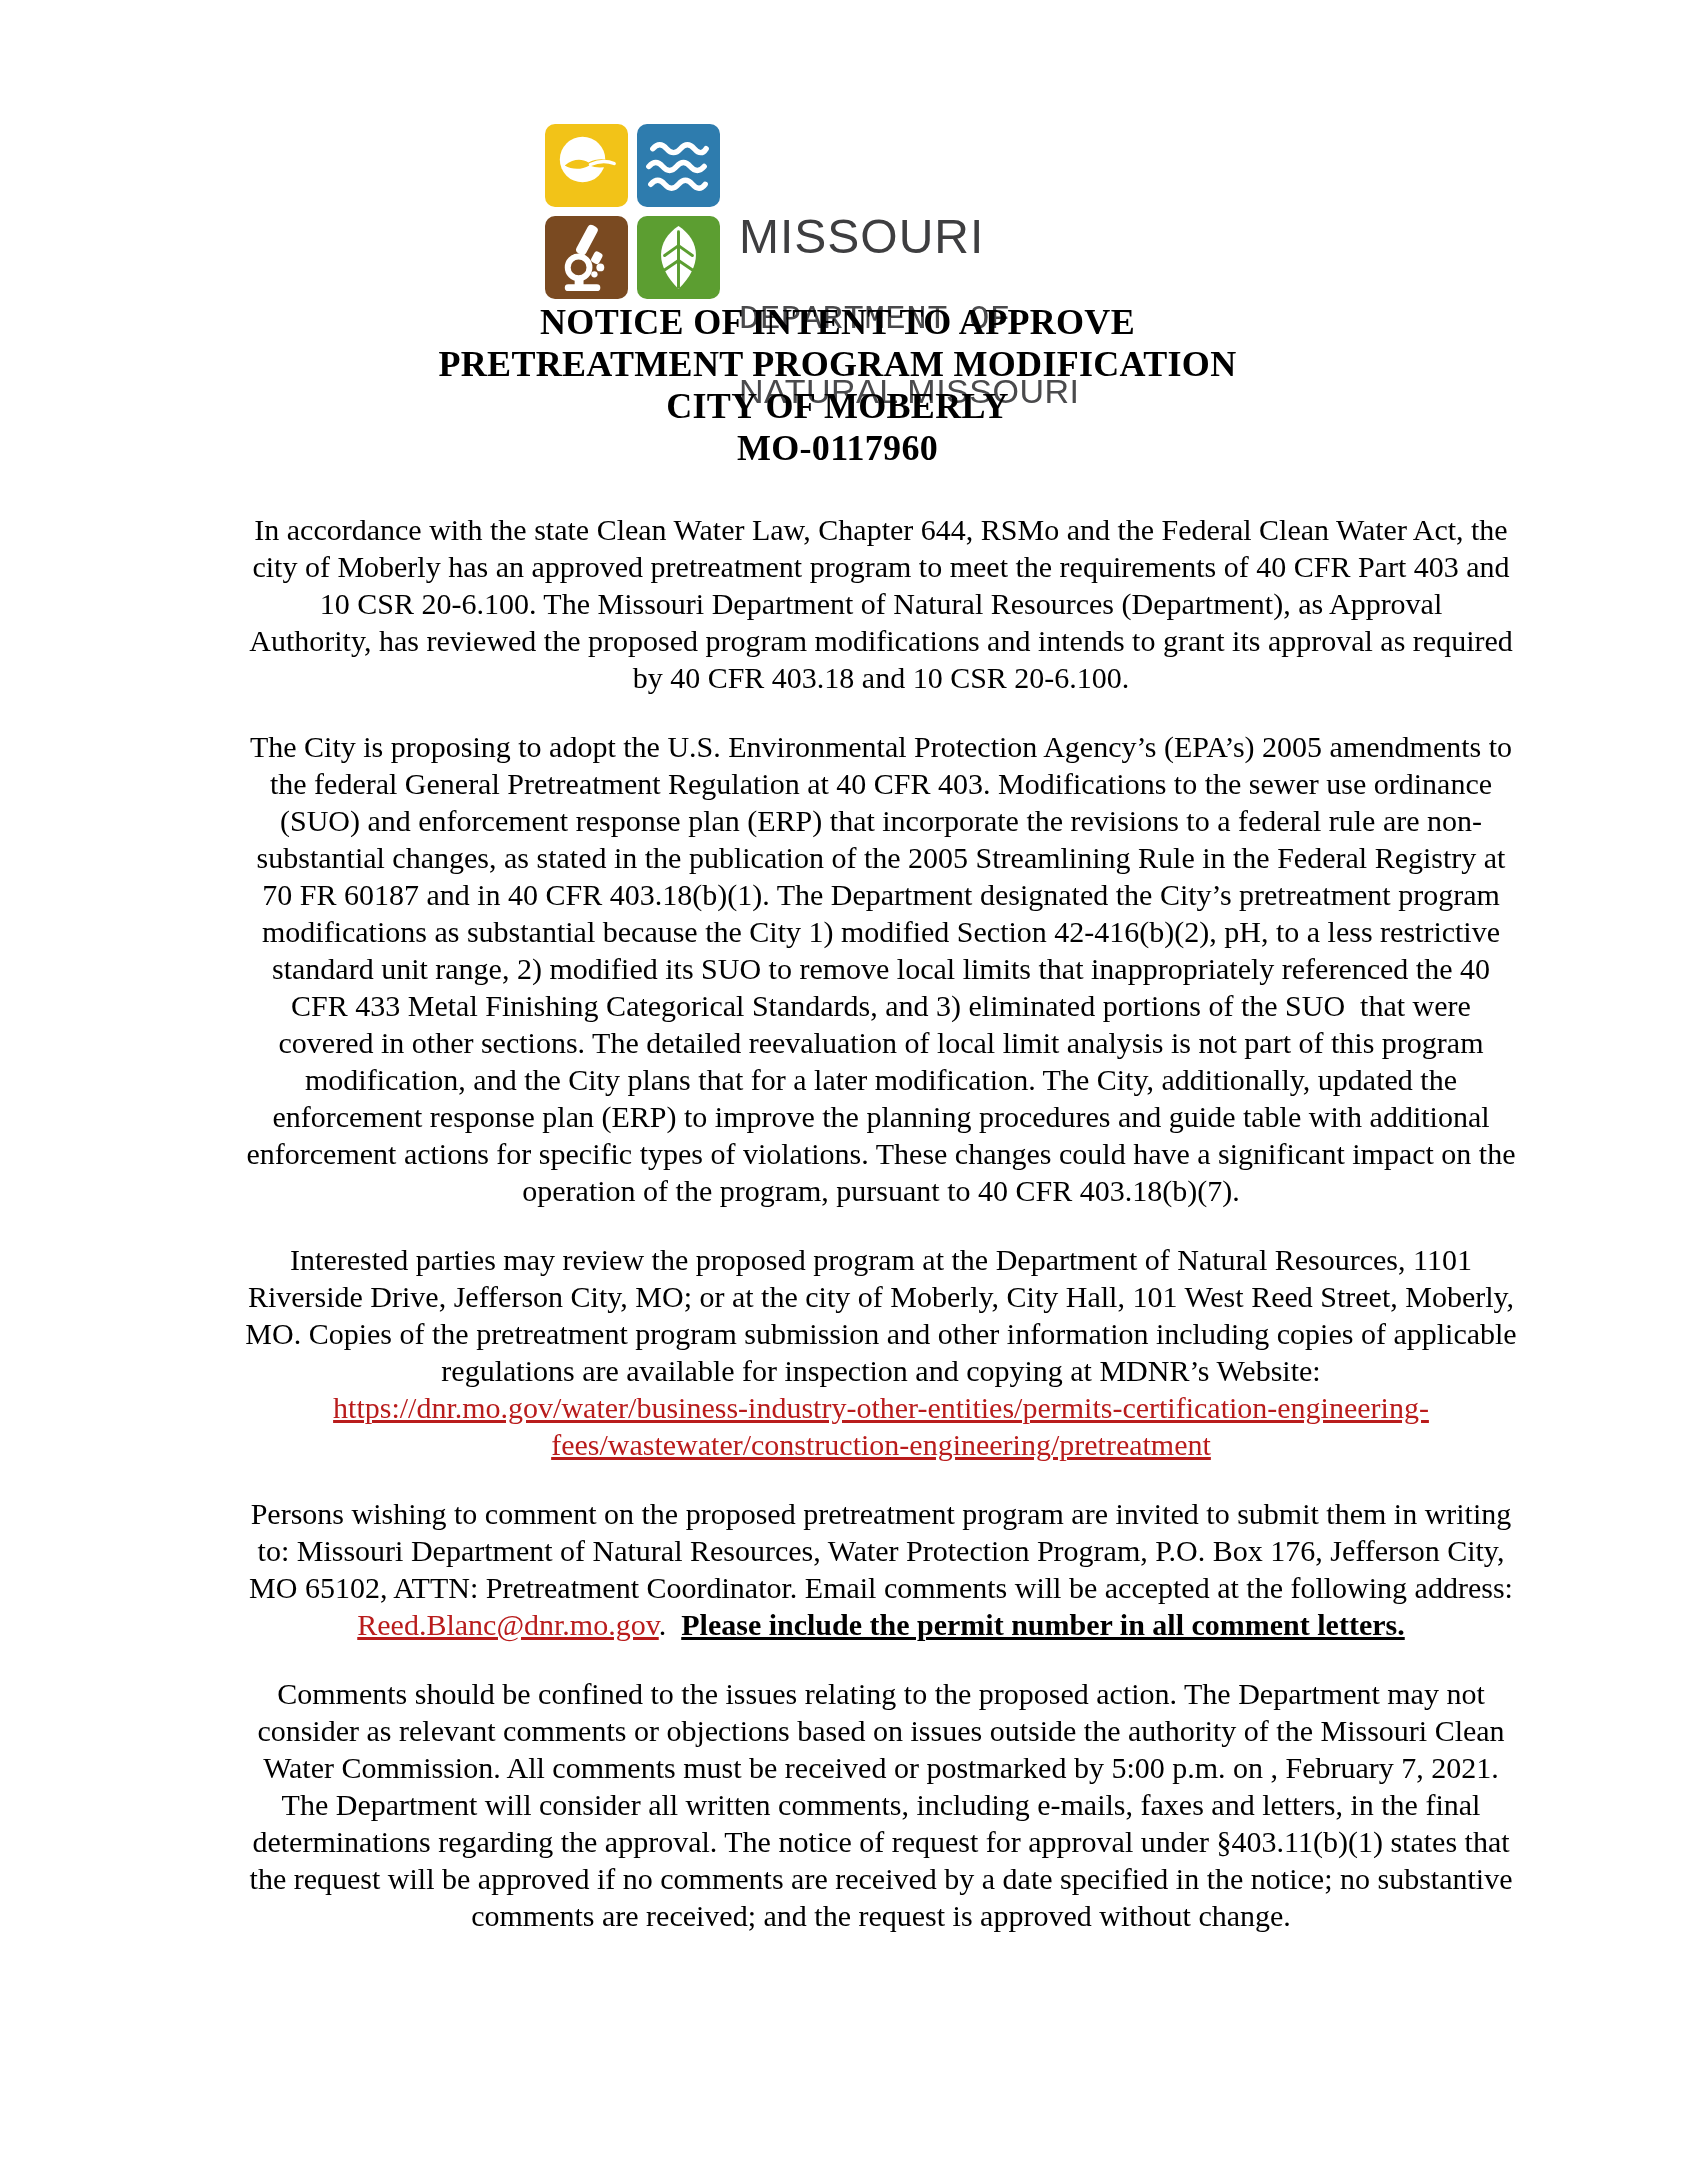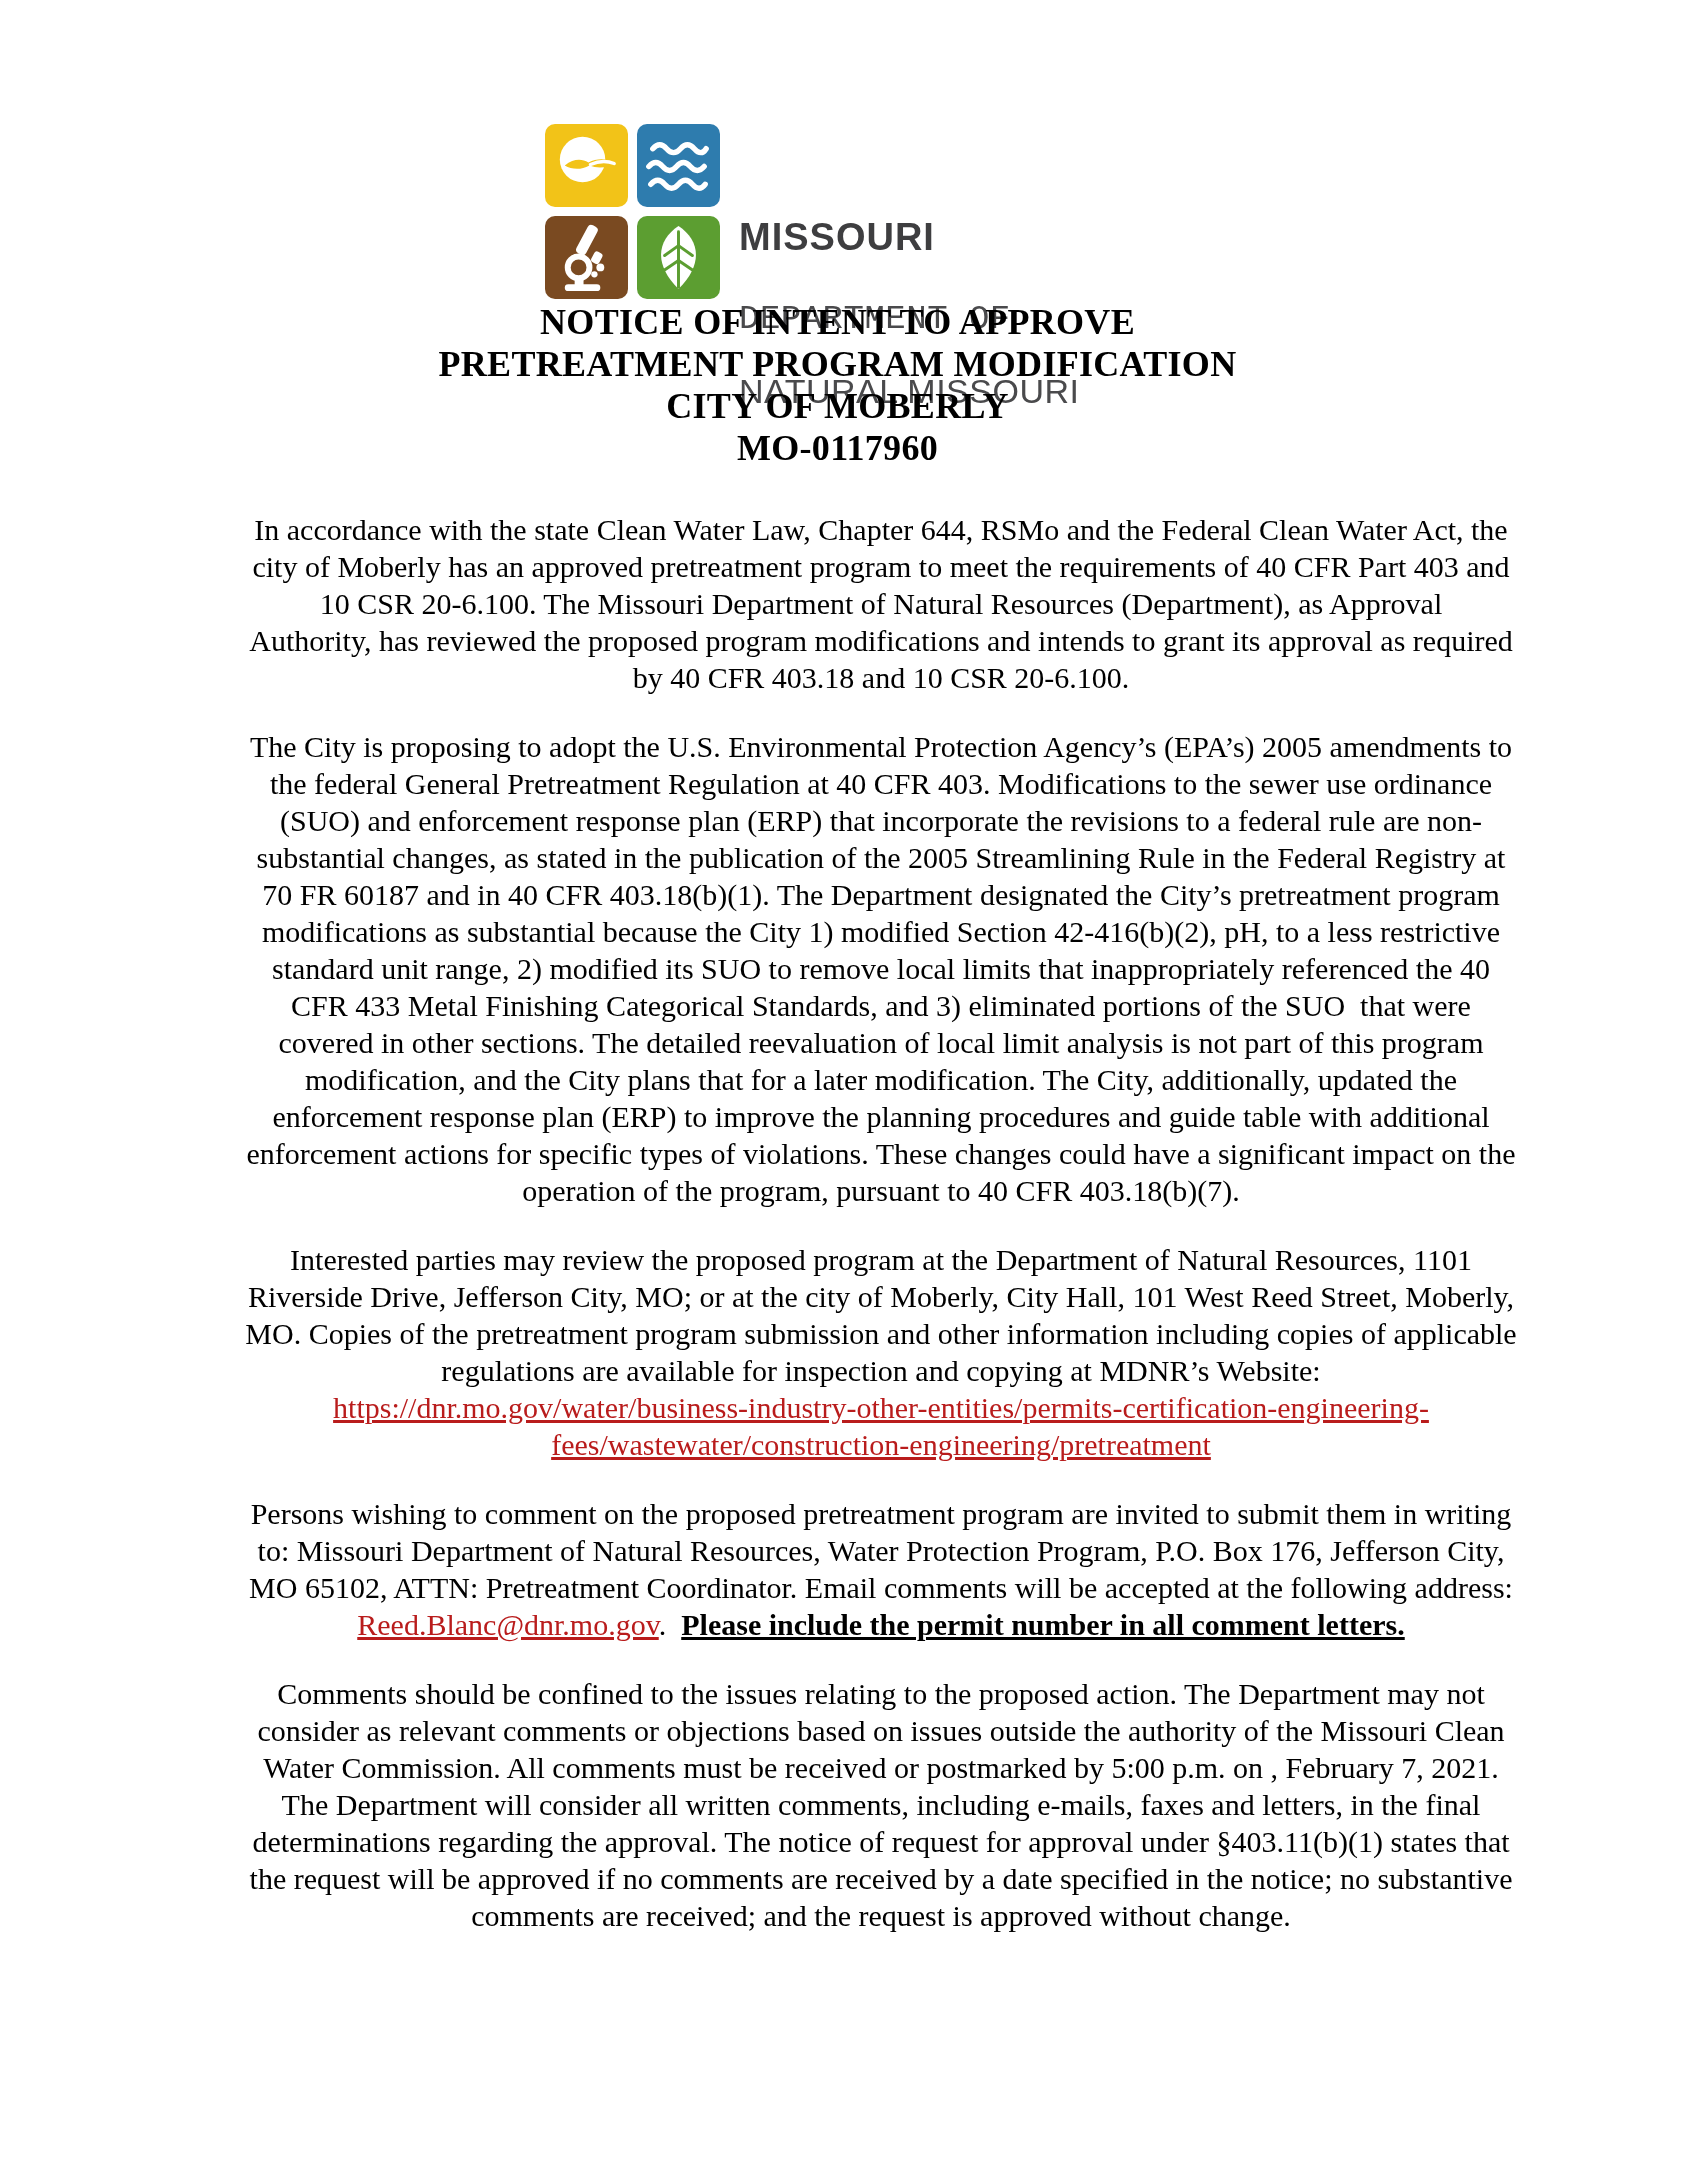--- a/index.html
+++ b/index.html
@@ -28,22 +28,22 @@
 
   .logo-text {
     position: absolute;
     left: 739px;
     top: 178px;
     font-family: "Liberation Sans", sans-serif;
     color: #3e3e40;
     white-space: pre;
   }
   .logo-text .l1 {
-    font-size: 38px;
-    font-weight: 700;
+    font-size: 48px;
+    font-weight: 400;
     line-height: 46px;
     letter-spacing: 1px;
   }
   .logo-text .l2, .logo-text .l3 {
     font-size: 34px;
     font-weight: 400;
     line-height: 36px;
     letter-spacing: 0.5px;
     color: #4a4a4c;
   }

